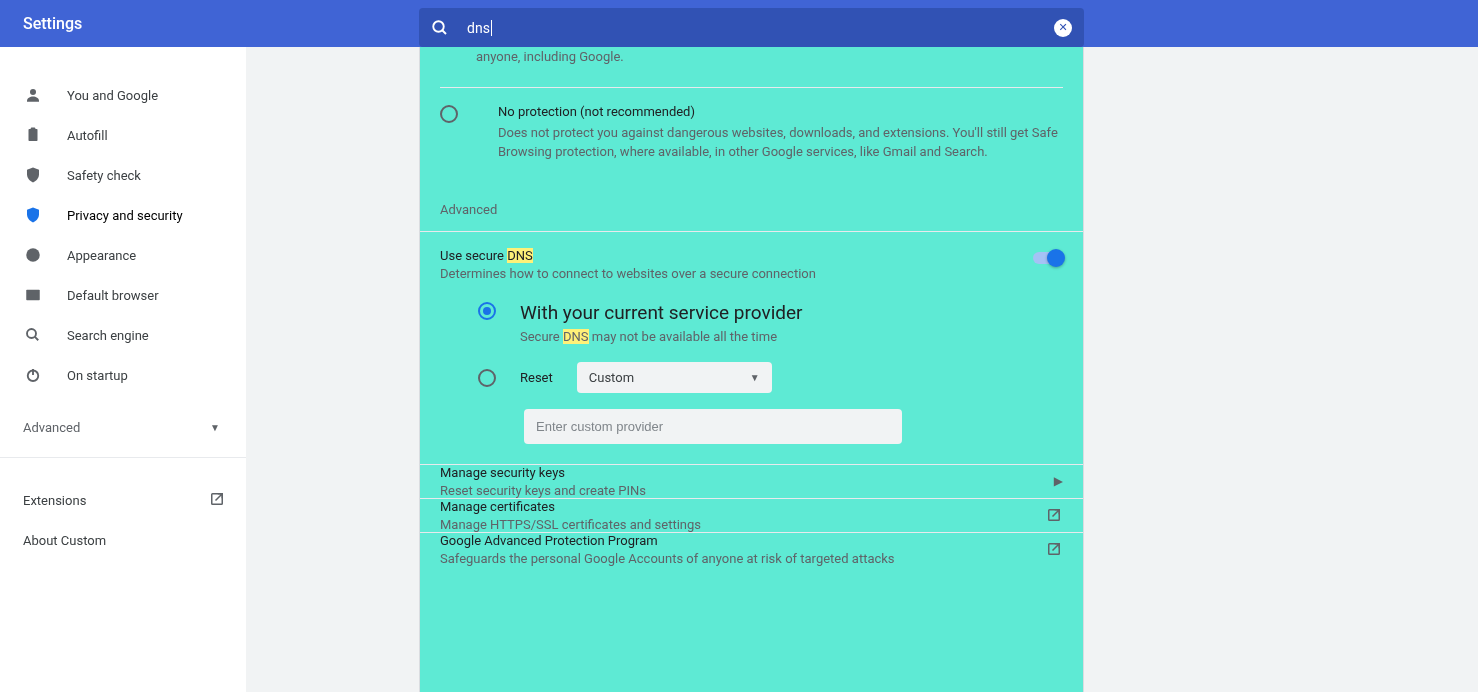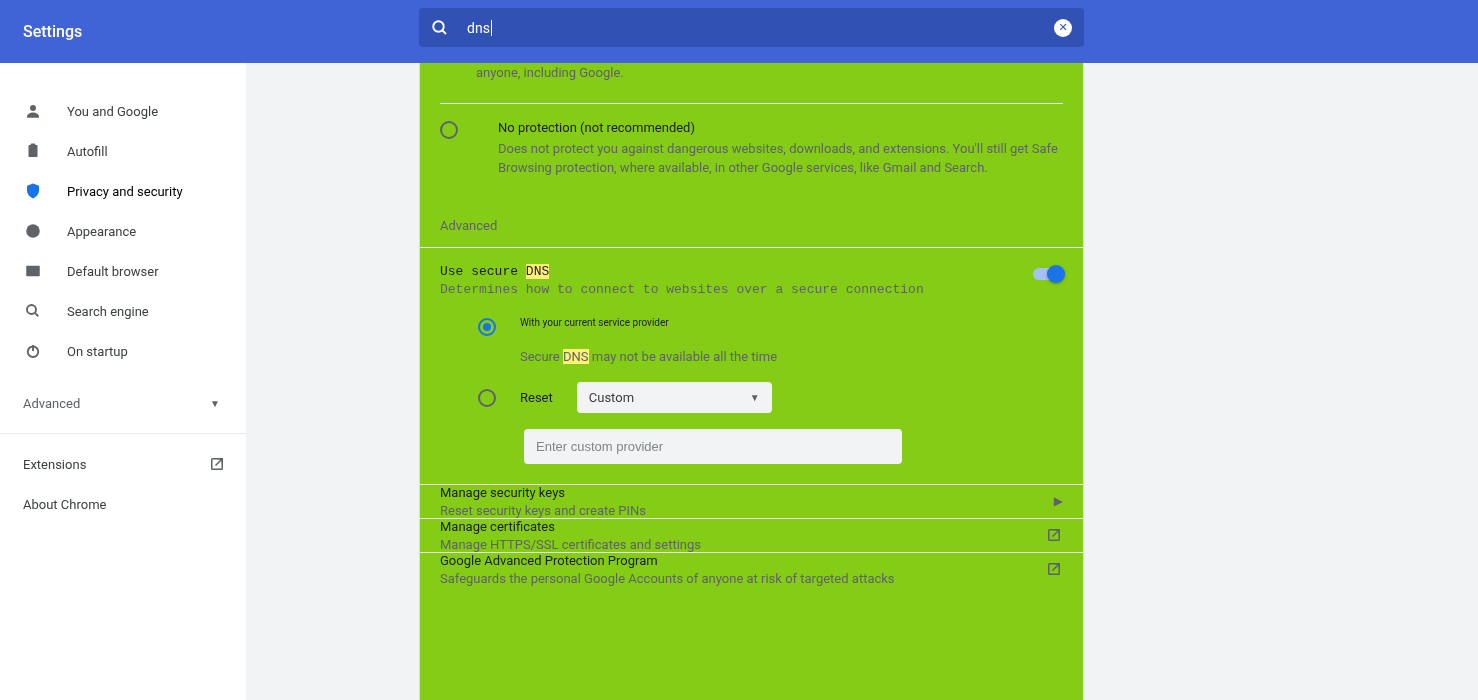--- a/index.html
+++ b/index.html
@@ -1,20 +1,20 @@
 <!DOCTYPE html>
 <html><head>
 <meta charset="utf-8">
 <style>
   * { box-sizing: border-box; margin: 0; padding: 0; }
   body { font-family: Roboto, Arial, sans-serif; background: #fff; color: #202124; font-size: 13px; }
   
   .header {
     background: #4064d5;
-    height: 63px;
+    height: 47px;
     display: flex;
     align-items: center;
     padding-left: 23px;
     position: relative;
   }
   .header-title { color: #fff; font-size: 16px; font-weight: 500; }
   .search-container {
     position: absolute;
     left: 419px;
     top: 8px;
@@ -60,36 +60,36 @@
     width: 20px;
     margin-right: 24px;
     display: flex; justify-content: center;
   }
   .sidebar-advanced {
     display: flex; align-items: center; justify-content: space-between;
     height: 40px; padding: 0 26px 0 23px; cursor: pointer;
     color: #5f6368; font-size: 13px; margin-top: 12px; margin-bottom: 10px;
   }
   .sidebar-link {
-    display: flex; align-items: center; justify-content: space-between;
+    display: flex; align-items: flex-end; justify-content: space-between;
     height: 40px; padding: 0 20px 0 23px; cursor: pointer;
     color: #3c4043; font-size: 13px;
   }
   .hr-thin { height: 1px; background: #e8eaed; }
   
   .content-wrap {
     flex: 1;
     background: #f1f3f4;
     display: flex;
     justify-content: flex-start;
   }
   .content {
     margin-left: 173px;
     width: 665px;
-    background: #84cc16;
+    background: #5eead4;
     border-left: 1px solid #dadce0;
     border-right: 1px solid #dadce0;
   }
   .content-right-bg {
     flex: 1;
     background: #f1f3f4;
   }
   
   .truncated-top { padding: 0 20px 20px 56px; color: #5f6368; font-size: 13px; line-height: 1.5; }
   
@@ -109,40 +109,40 @@
   }
   .radio-content { flex: 1; }
   .radio-title { font-size: 13px; color: #202124; margin-bottom: 4px; }
   .radio-desc { font-size: 13px; color: #5f6368; line-height: 1.5; }
   
   .adv-header { padding: 24px 20px 14px; color: #5f6368; font-size: 13px; }
   .hr-full { height: 1px; background: #e8eaed; }
   
   .toggle-row {
     padding: 16px 20px 0 20px;
-    display: flex; justify-content: space-between; align-items: flex-start; font-family: Liberation Mono, monospace;
+    display: flex; justify-content: space-between; align-items: flex-start;
   }
   .toggle-text { flex: 1; }
   .row-title { font-size: 13px; color: #202124; margin-bottom: 3px; }
   .row-desc { font-size: 13px; color: #5f6368; }
   .highlight { background: #fff178; }
   .toggle {
     width: 30px; height: 12px; background: #a5c2f5; border-radius: 8px;
     position: relative; margin-top: 4px;
   }
   .toggle::after {
     content: ''; position: absolute; right: -2px; top: -3px;
     width: 18px; height: 18px; background: #1a73e8; border-radius: 50%;
     box-shadow: 0 1px 3px rgba(0,0,0,.3);
   }
   
   .dns-options { padding: 10px 20px 20px 58px; }
   .dns-option { display: flex; align-items: flex-start; gap: 24px; padding: 10px 0; }
   .dns-option-content { flex: 1; }
-  .dns-option-line1 { font-size: 10px; color: #202124; margin-bottom: 21px; }
+  .dns-option-line1 { font-size: 19px; color: #202124; margin-bottom: 5px; }
   .dns-option-line2 { font-size: 13px; color: #5f6368; }
   
   .with-select-row { display: flex; align-items: center; gap: 24px; padding: 8px 0; }
   .with-label { font-size: 13px; color: #202124; }
   .select-box {
     background: #f1f3f4; border-radius: 4px;
     padding: 8px 12px; width: 195px;
     display: flex; justify-content: space-between; align-items: center;
     color: #3c4043; font-size: 13px; gap: 34px;
   }
@@ -195,20 +195,28 @@
     </div>
     <div class="sidebar-item">
       <span class="icon">
           <svg width="18" height="18" viewBox="0 0 24 24" fill="#5f6368">
             <rect x="6" y="4" width="12" height="16" rx="1"></rect>
             <rect x="9" y="2" width="6" height="4" rx="1"></rect>
           </svg>
         </span>
       <span>Autofill</span>
     </div>
+    <div class="sidebar-item">
+      <span class="icon">
+          <svg width="18" height="18" viewBox="0 0 24 24" fill="#5f6368">
+            <path d="M12 2l8 3v6c0 5-3.5 9-8 11-4.5-2-8-6-8-11V5z"></path>
+          </svg>
+        </span>
+      <span>Safety check</span>
+    </div>
     <div class="sidebar-item active">
       <span class="icon">
           <svg width="18" height="18" viewBox="0 0 24 24" fill="#1a73e8">
             <path d="M12 2l8 3v6c0 5-3.5 9-8 11-4.5-2-8-6-8-11V5z"></path>
           </svg>
         </span>
       <span>Privacy and security</span>
     </div>
     <div class="sidebar-item">
       <span class="icon">
@@ -252,21 +260,21 @@
     <div class="sidebar-link" style="margin-top:10px;">
       <span>Extensions</span>
       <span>
           <svg width="18" height="18" viewBox="0 0 24 24" fill="none" stroke="#5f6368" stroke-width="2">
             <rect x="5" y="5" width="14" height="14" rx="1"></rect>
             <path d="M10 14l8-8M13 5h6v6"></path>
           </svg>
         </span>
     </div>
     <div class="sidebar-link">
-      <span>About Chrome</span>
+      <span>About Custom</span>
     </div>
   </div>
 
   <div class="content-wrap">
     <div class="content">
 
       <div class="truncated-top">anyone, including Google.</div>
 
       <div class="hr-section"></div>
 

